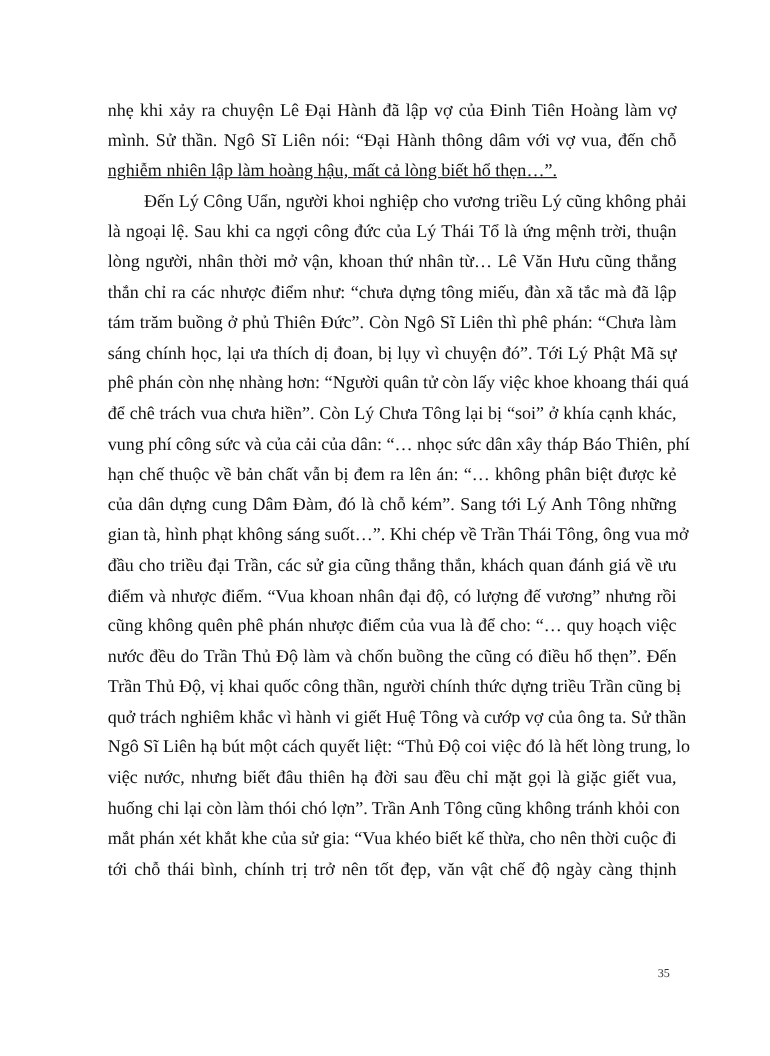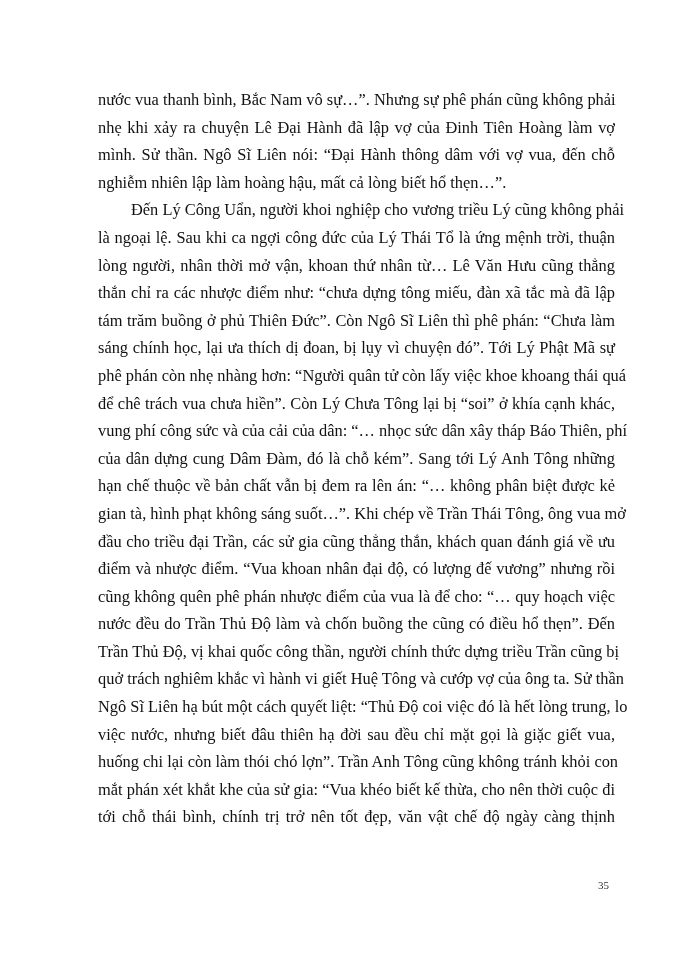--- a/index.html
+++ b/index.html
@@ -32,57 +32,57 @@
       display: block;
       height: 27.6px;
       line-height: 27.6px;
       font-size: 16.4px;
       white-space: nowrap;
       text-align: justify;
       text-align-last: justify;
     }
     .line.last {
       text-align-last: left;
+      text-decoration: underline;
     }
     .line.indent {
       padding-left: 33px;
     }
     .page-number {
       position: absolute;
       left: 598px;
       top: 879px;
       font-size: 11px;
       color: #333333;
     }
   </style>
 </head>
 <body>
 
 <div class="page">
   <div class="body-text">
 
     <div>
-      <span class="line">nước vua thanh bình, Bắc Nam vô sự…”. Nhưng sự phê phán cũng không phải</span>
       <span class="line">nhẹ khi xảy ra chuyện Lê Đại Hành đã lập vợ của Đinh Tiên Hoàng làm vợ</span>
       <span class="line">mình. Sử thần. Ngô Sĩ Liên nói: “Đại Hành thông dâm với vợ vua, đến chỗ</span>
       <span class="line last">nghiễm nhiên lập làm hoàng hậu, mất cả lòng biết hổ thẹn…”.</span>
     </div>
 
     <div>
       <span class="line indent">Đến Lý Công Uẩn, người khoi nghiệp cho vương triều Lý cũng không phải</span>
       <span class="line">là ngoại lệ. Sau khi ca ngợi công đức của Lý Thái Tổ là ứng mệnh trời, thuận</span>
       <span class="line">lòng người, nhân thời mở vận, khoan thứ nhân từ… Lê Văn Hưu cũng thẳng</span>
       <span class="line">thắn chỉ ra các nhược điểm như: “chưa dựng tông miếu, đàn xã tắc mà đã lập</span>
       <span class="line">tám trăm buồng ở phủ Thiên Đức”. Còn Ngô Sĩ Liên thì phê phán: “Chưa làm</span>
       <span class="line">sáng chính học, lại ưa thích dị đoan, bị lụy vì chuyện đó”. Tới Lý Phật Mã sự</span>
       <span class="line">phê phán còn nhẹ nhàng hơn: “Người quân tử còn lấy việc khoe khoang thái quá</span>
       <span class="line">để chê trách vua chưa hiền”. Còn Lý Chưa Tông lại bị “soi” ở khía cạnh khác,</span>
       <span class="line">vung phí công sức và của cải của dân: “… nhọc sức dân xây tháp Báo Thiên, phí</span>
+      <span class="line">hạn chế thuộc về bản chất vẫn bị đem ra lên án: “… không phân biệt được kẻ</span>
       <span class="line">của dân dựng cung Dâm Đàm, đó là chỗ kém”. Sang tới Lý Anh Tông những</span>
-      <span class="line">hạn chế thuộc về bản chất vẫn bị đem ra lên án: “… không phân biệt được kẻ</span>
       <span class="line">gian tà, hình phạt không sáng suốt…”. Khi chép về Trần Thái Tông, ông vua mở</span>
       <span class="line">đầu cho triều đại Trần, các sử gia cũng thẳng thắn, khách quan đánh giá về ưu</span>
       <span class="line">điểm và nhược điểm. “Vua khoan nhân đại độ, có lượng đế vương” nhưng rồi</span>
       <span class="line">cũng không quên phê phán nhược điểm của vua là để cho: “… quy hoạch việc</span>
       <span class="line">nước đều do Trần Thủ Độ làm và chốn buồng the cũng có điều hổ thẹn”. Đến</span>
       <span class="line">Trần Thủ Độ, vị khai quốc công thần, người chính thức dựng triều Trần cũng bị</span>
       <span class="line">quở trách nghiêm khắc vì hành vi giết Huệ Tông và cướp vợ của ông ta. Sử thần</span>
       <span class="line">Ngô Sĩ Liên hạ bút một cách quyết liệt: “Thủ Độ coi việc đó là hết lòng trung, lo</span>
       <span class="line">việc nước, nhưng biết đâu thiên hạ đời sau đều chỉ mặt gọi là giặc giết vua,</span>
       <span class="line">huống chi lại còn làm thói chó lợn”. Trần Anh Tông cũng không tránh khỏi con</span>

